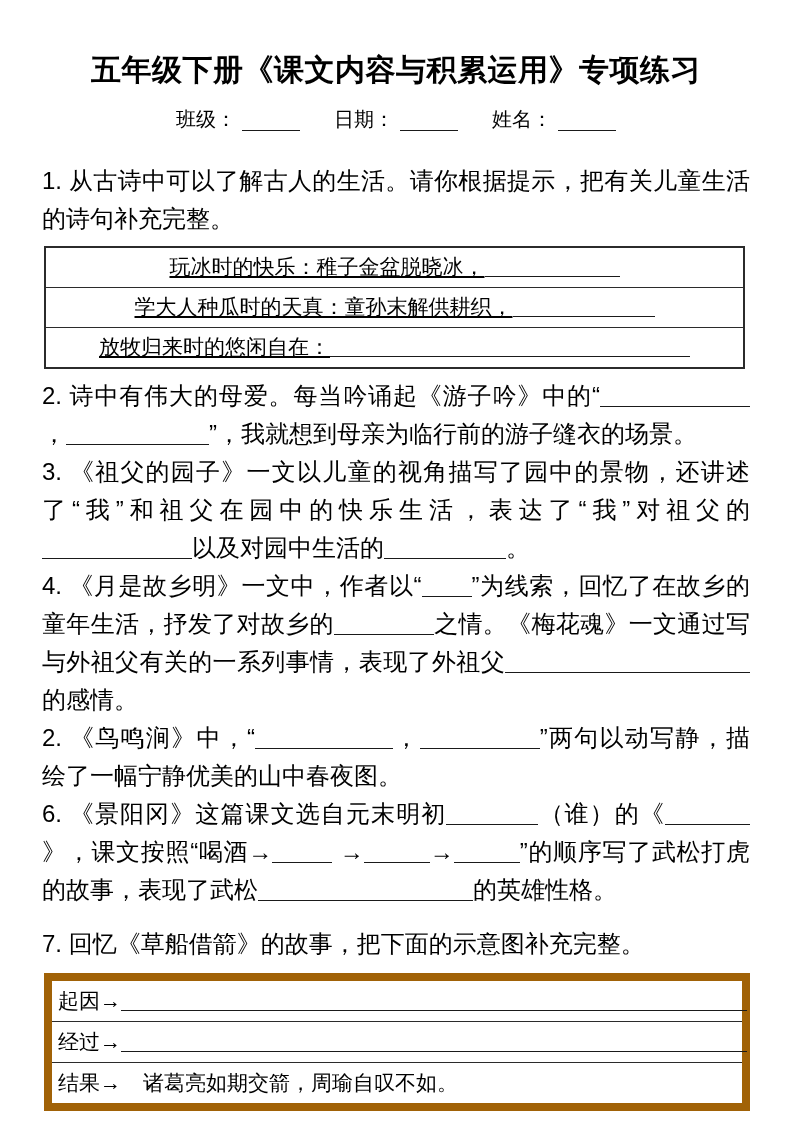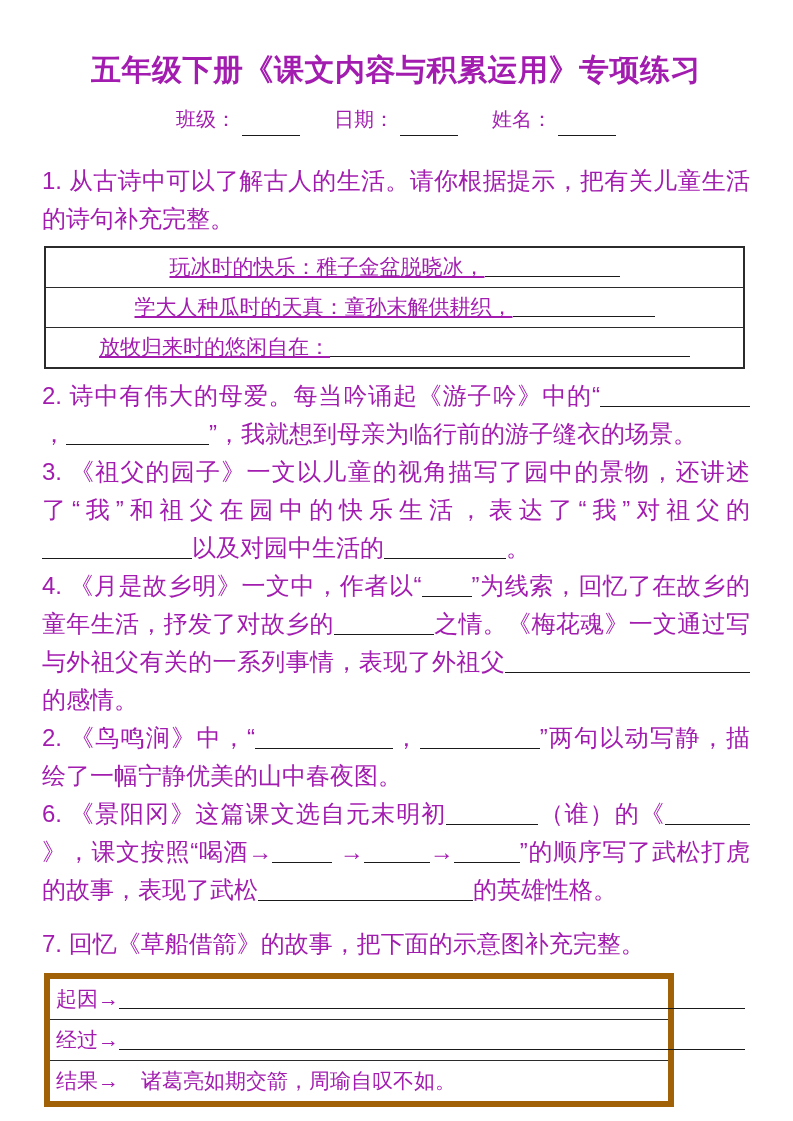--- a/index.html
+++ b/index.html
@@ -3,21 +3,21 @@
 <meta charset="utf-8">
 <style>
   html,body{margin:0;padding:0;background:#fff;}
   .page{
     position:relative;
     width:793px;height:1121px;
     box-sizing:border-box;
     padding:0 43px 0 42px;
     background:#ffffff;
     font-family:"Liberation Sans","DejaVu Sans",sans-serif;
-    color:#a21caf;
+    color:#000000;
     font-weight:500;
     overflow:hidden;
   }
   .doc-title{
     margin:50px 0 0 0;
     font-size:30px;
     line-height:40px;
     font-weight:700;
     text-align:center;
     letter-spacing:0.5px;
@@ -25,21 +25,21 @@
   }
   .info-line{
     margin-top:14px;
     display:flex;
     justify-content:center;
     align-items:baseline;
     gap:34px;
     font-size:20px;
     line-height:30px;
   }
-  .info-item{display:flex;align-items:flex-end;}
+  .info-item{display:flex;align-items:center;}
   .para{
     margin:0;
     font-size:24px;
     line-height:38px;
     text-align:justify;
     word-break:break-all;
   }
   .para.first{margin-top:28px;}
   .para.q7{margin-top:16px;}
   .blank{
@@ -69,22 +69,22 @@
     font-size:21px;
     text-align:center;
     border-bottom:1.6px solid #2b2b2b;
     white-space:nowrap;
     text-decoration:underline;
   }
   .poem-row:last-child{border-bottom:none;}
   
   .flow-table{
     margin:10px 0 0 2px;
-    width:630px;
-    border:6px solid #a16207;
+    width:706px;
+    border:8px solid #a16207;
     box-sizing:border-box;
   }
   .flow-row{
     height:40px;
     line-height:39px;
     font-size:21px;
     padding-left:6px;
     border-bottom:1.6px solid #2b2b2b;
     white-space:nowrap;
   }

